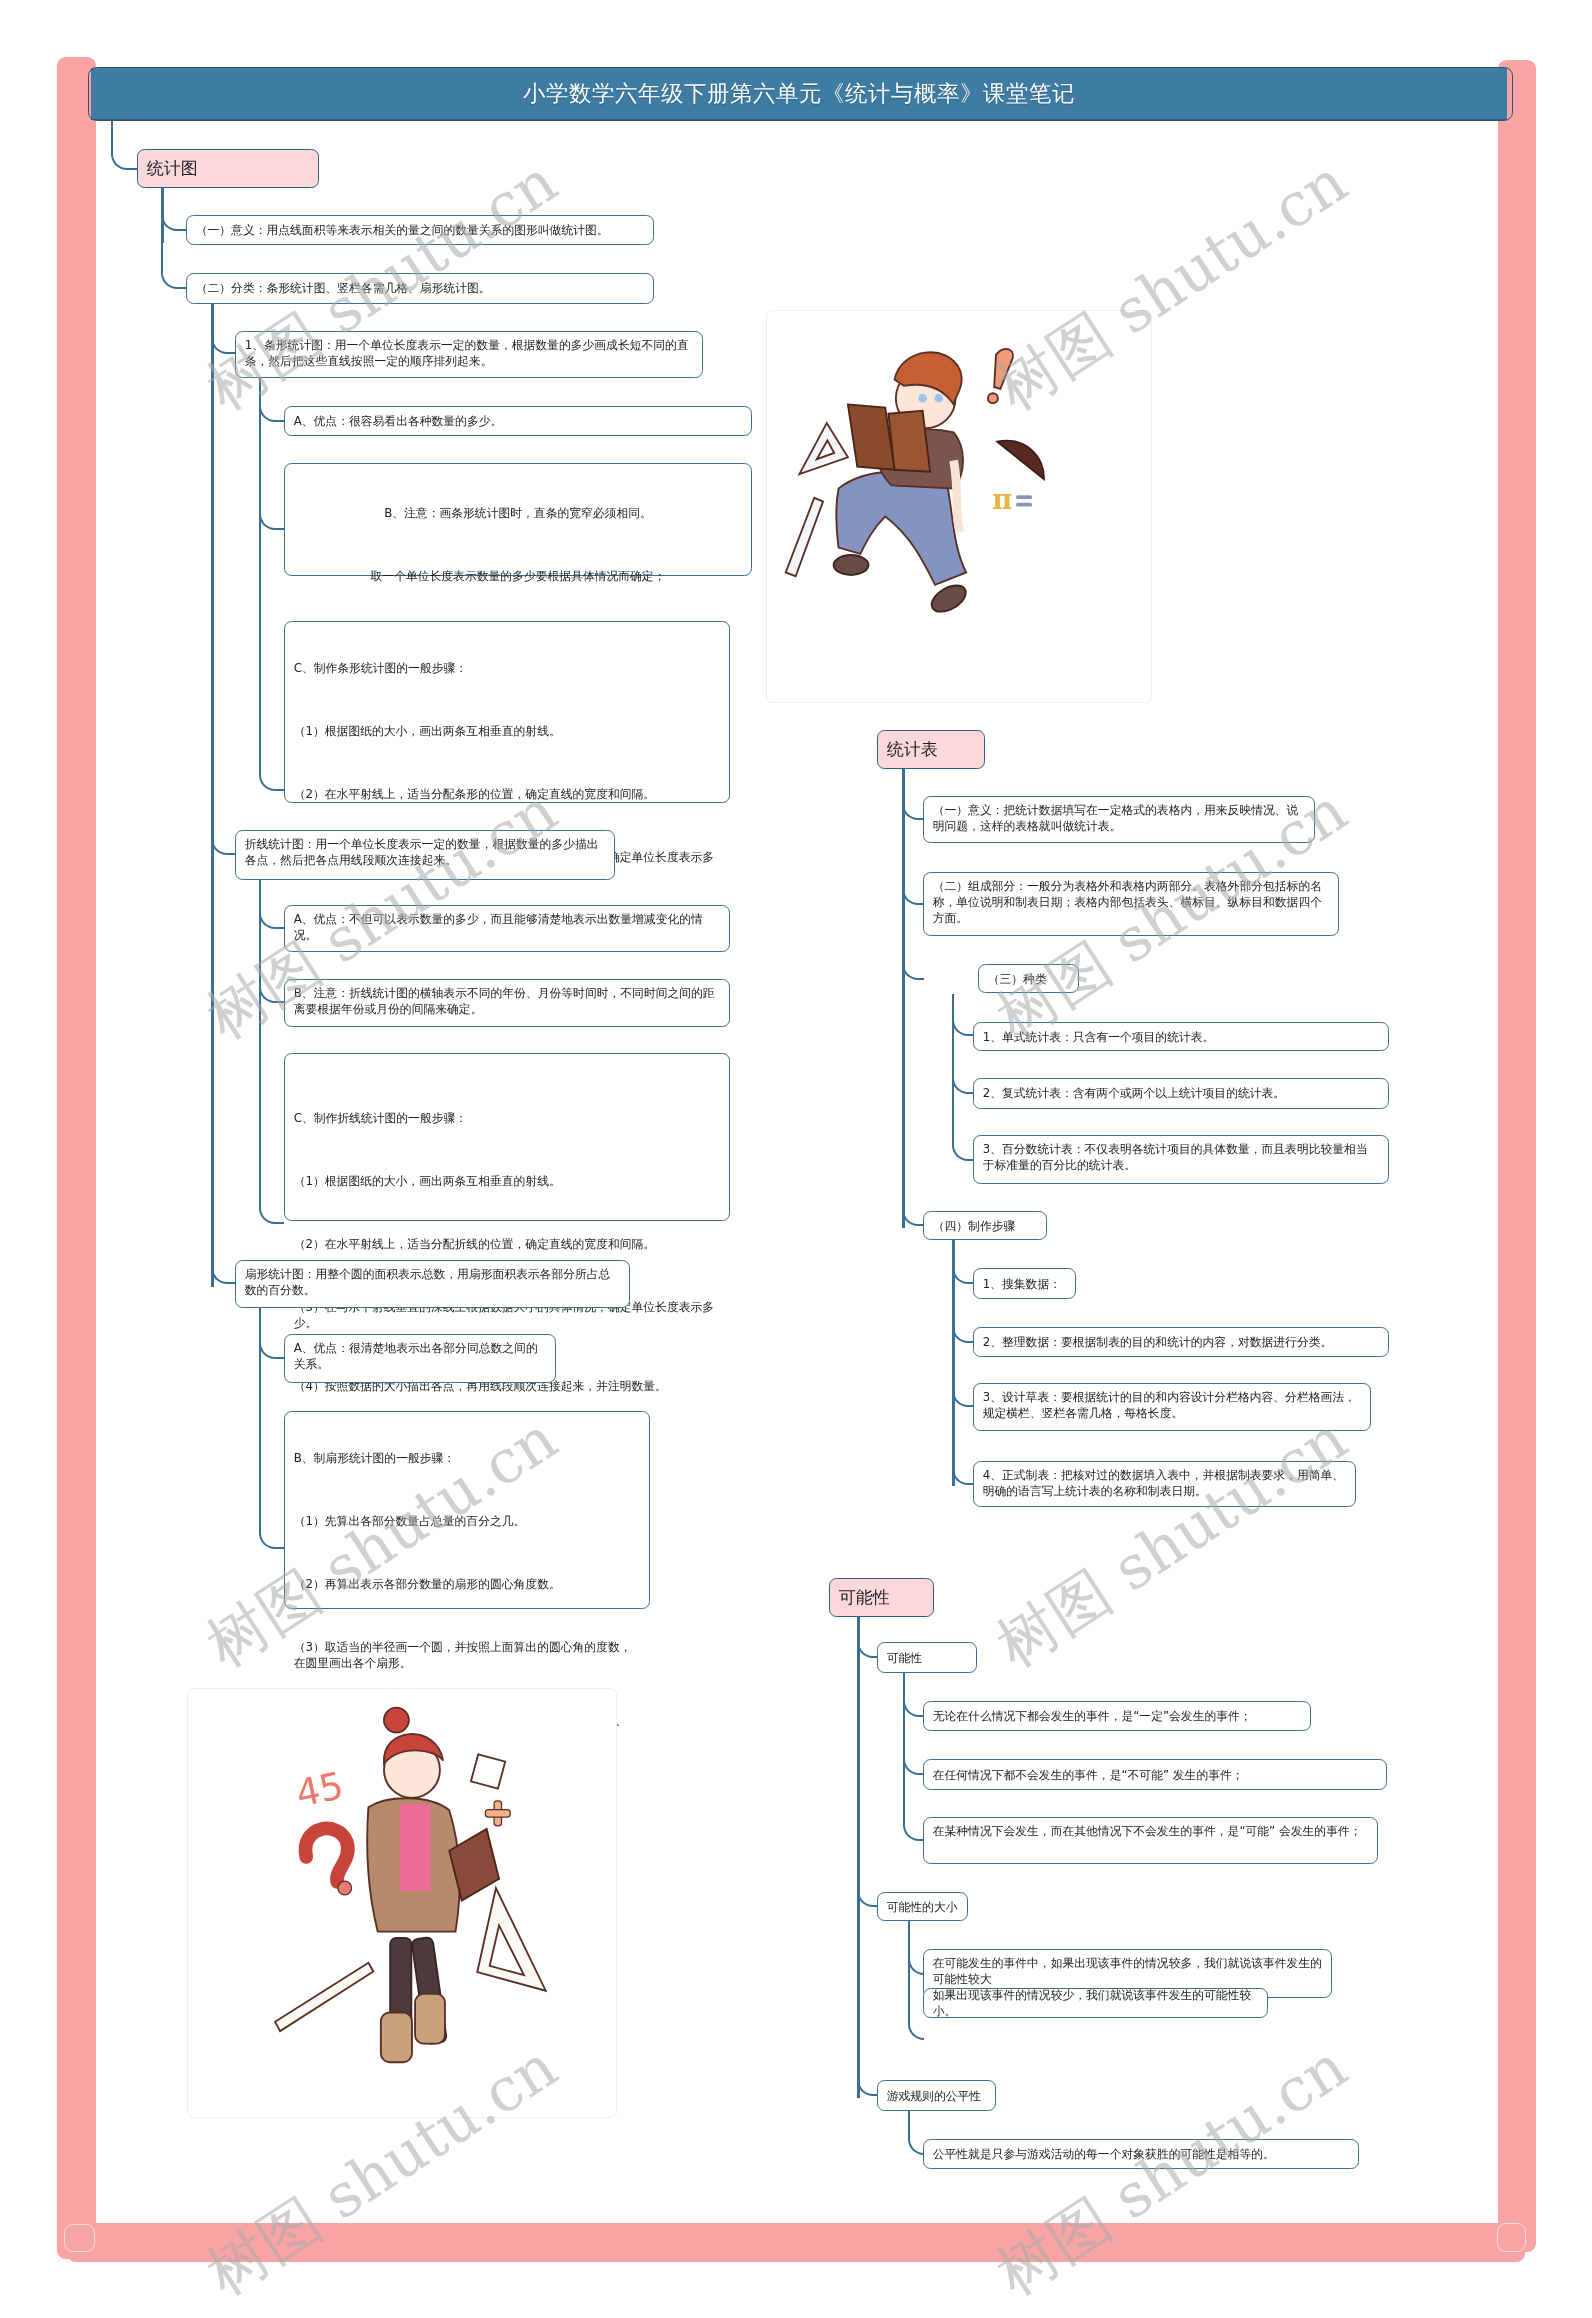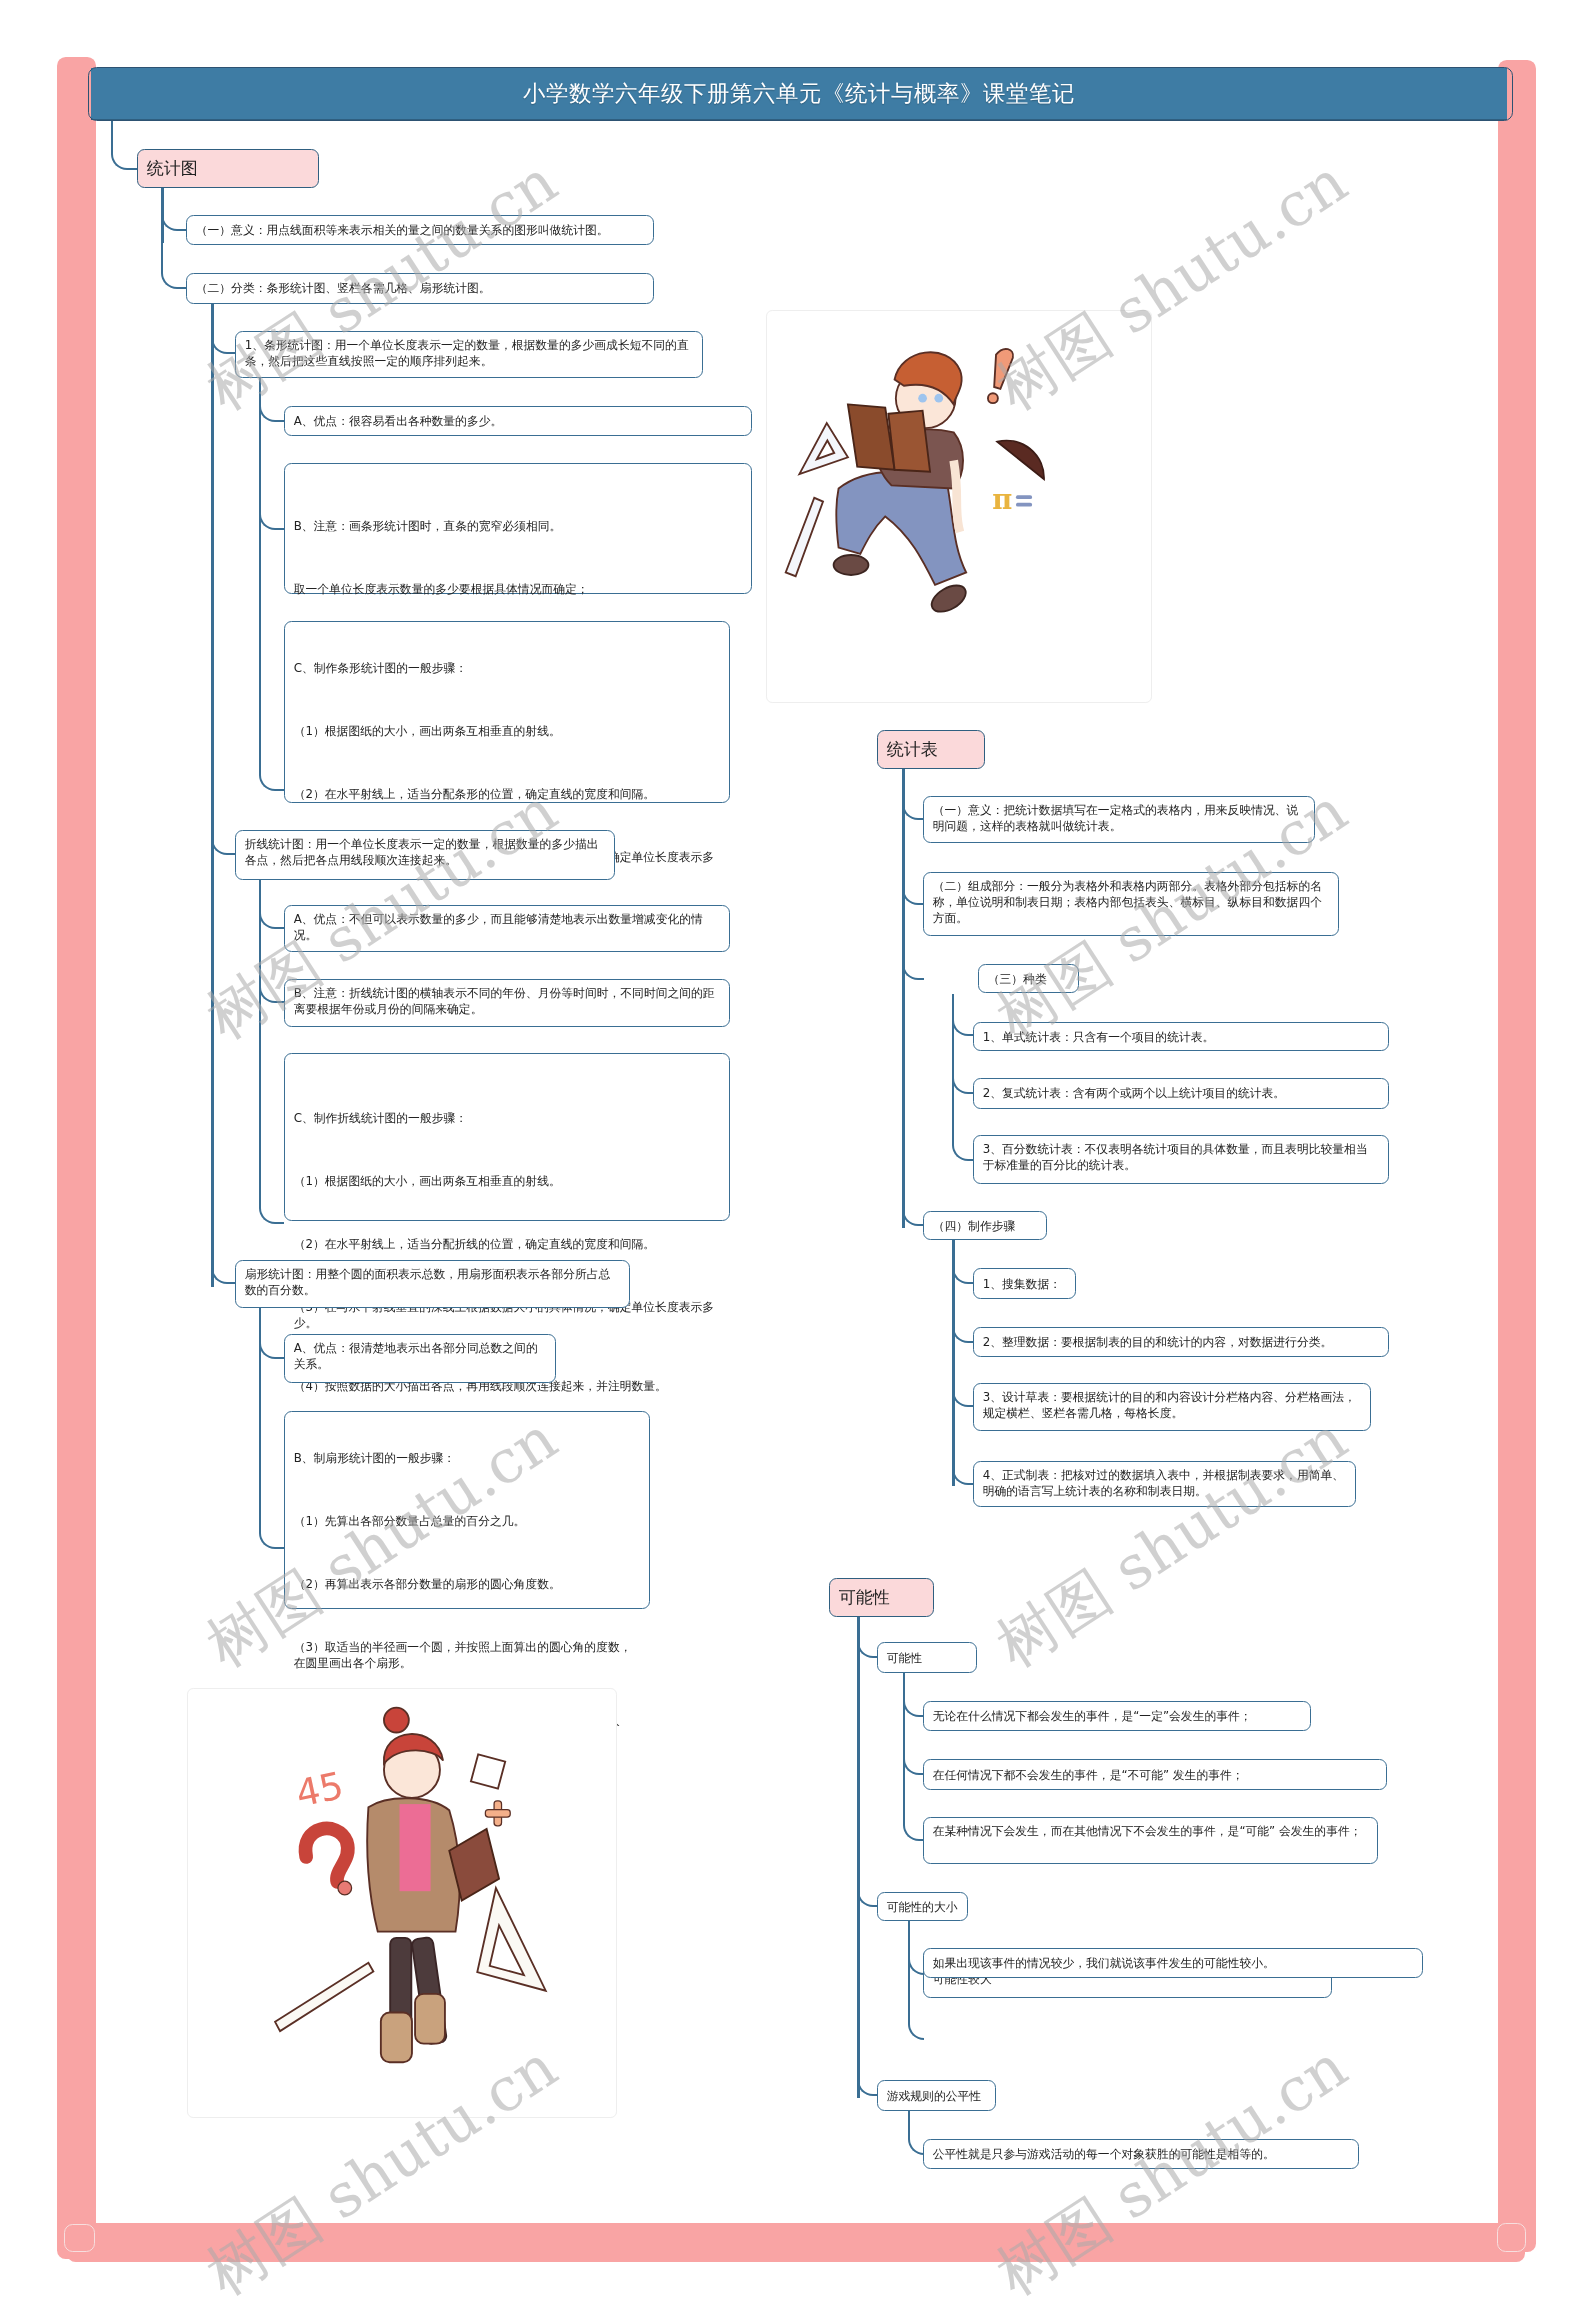--- a/index.html
+++ b/index.html
@@ -56,21 +56,21 @@
 
 <div class="conn" style="left:259px;top:1308px;width:25px;height:51px;"></div>
 <div class="conn" style="left:259px;top:1308px;width:25px;height:241px;"></div>
 
 <div class="node main mid" style="left:137px;top:149px;width:182px;height:39px;"><span>统计图</span></div>
 <div class="node mid" style="left:186px;top:215px;width:468px;height:30px;"><span>（一）意义：用点线面积等来表示相关的量之间的数量关系的图形叫做统计图。</span></div>
 <div class="node mid" style="left:186px;top:273px;width:468px;height:30.5px;"><span>（二）分类：条形统计图、竖栏各需几格、扇形统计图。</span></div>
 
 <div class="node" style="left:235px;top:331px;width:468px;height:47px;"><span>1、条形统计图：用一个单位长度表示一定的数量，根据数量的多少画成长短不同的直条，然后把这些直线按照一定的顺序排列起来。</span></div>
 <div class="node mid" style="left:284px;top:406px;width:468px;height:30px;"><span>A、优点：很容易看出各种数量的多少。</span></div>
-<div class="node lines" style="left:284px;top:463px;width:468px;height:131px;padding-top:22px;">
+<div class="node lines" style="left:284px;top:463px;width:468px;height:113px;padding-top:9px;text-align:center;">
   <p>B、注意：画条形统计图时，直条的宽窄必须相同。</p>
   <p>取一个单位长度表示数量的多少要根据具体情况而确定；</p>
   <p>复式条形统计图中表示不同项目的直条，要用不同的线条或颜色区别开，</p>
   <p>并在制图日期下面注明图例。</p>
 </div>
 <div class="node lines" style="left:284px;top:621px;width:446px;height:182px;padding-top:6.2px;">
   <p>C、制作条形统计图的一般步骤：</p>
   <p>（1）根据图纸的大小，画出两条互相垂直的射线。</p>
   <p>（2）在水平射线上，适当分配条形的位置，确定直线的宽度和间隔。</p>
   <p>（3）在与水平射线垂直的深线上根据数据大小的具体情况，确定单位长度表示多少。</p>
@@ -171,21 +171,21 @@
 <div class="conn" style="left:908px;top:1921px;width:16px;height:119px;"></div>
 <div class="conn" style="left:908px;top:2111px;width:16px;height:44px;"></div>
 
 <div class="node main mid" style="left:829px;top:1578px;width:105px;height:39px;"><span>可能性</span></div>
 <div class="node mid" style="left:877px;top:1642px;width:100px;height:31px;"><span>可能性</span></div>
 <div class="node mid" style="left:923px;top:1701px;width:388px;height:30px;"><span>无论在什么情况下都会发生的事件，是“一定”会发生的事件；</span></div>
 <div class="node mid" style="left:923px;top:1759px;width:464px;height:31px;"><span>在任何情况下都不会发生的事件，是“不可能” 发生的事件；</span></div>
 <div class="node" style="left:923px;top:1817px;width:455px;height:47px;"><span>在某种情况下会发生，而在其他情况下不会发生的事件，是“可能” 会发生的事件；</span></div>
 <div class="node mid" style="left:877px;top:1892px;width:91px;height:29px;"><span>可能性的大小</span></div>
 <div class="node" style="left:923px;top:1949px;width:409px;height:49px;"><span>在可能发生的事件中，如果出现该事件的情况较多，我们就说该事件发生的可能性较大</span></div>
-<div class="node mid" style="left:923px;top:1948px;width:500px;height:30px;"><span>如果出现该事件的情况较少，我们就说该事件发生的可能性较小。</span></div>
+<div class="node mid" style="left:923px;top:1988px;width:345px;height:30px;"><span>如果出现该事件的情况较少，我们就说该事件发生的可能性较小。</span></div>
 <div class="node mid" style="left:877px;top:2080px;width:119px;height:31px;"><span>游戏规则的公平性</span></div>
 <div class="node mid" style="left:923px;top:2139px;width:436px;height:30px;"><span>公平性就是只参与游戏活动的每一个对象获胜的可能性是相等的。</span></div>
 
 <div class="illus" style="left:187px;top:1688px;width:428px;height:428px;">
   <svg width="428" height="428" viewBox="0 0 688 688">
 
     <text x="175" y="185" font-family="DejaVu Sans, sans-serif" font-size="60" fill="#ec7a6a" transform="rotate(-12 200 170)">45</text>
 
     <path d="M190,270 C180,220 240,210 255,245 C265,275 235,290 240,310" fill="none" stroke="#c8443a" stroke-width="22" stroke-linecap="round"></path>
     <circle cx="252" cy="320" r="11" fill="#e87a74" stroke="#5a2f25" stroke-width="2"></circle>

